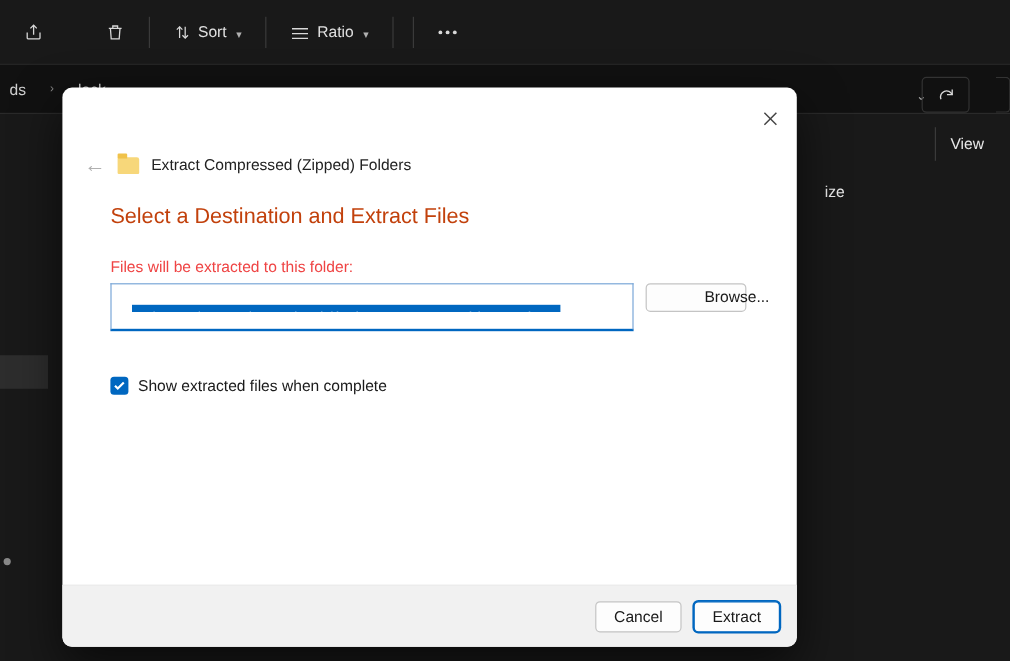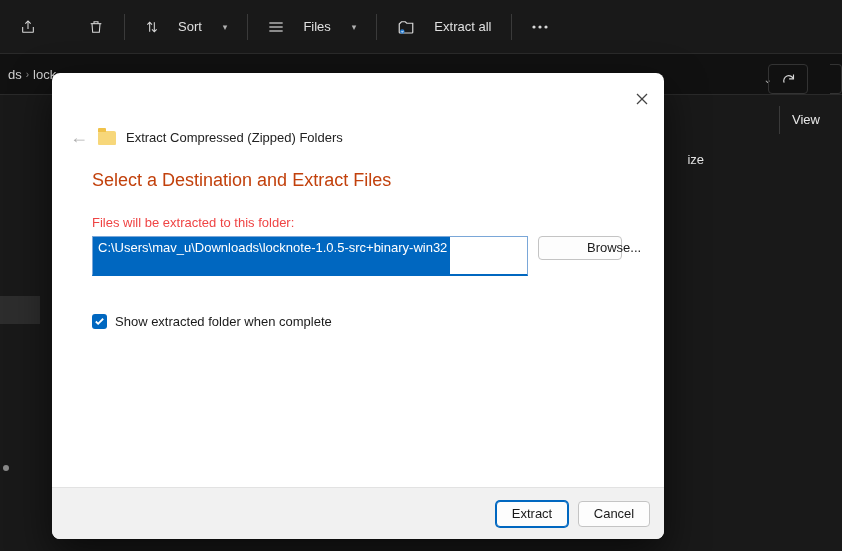--- a/index.html
+++ b/index.html
@@ -16,22 +16,22 @@
   .toolbar {
     height: 53px;
     display: flex;
     align-items: center;
     padding: 0 10px;
     background: #191919;
     gap: 4px;
   }
   .tbtn {
     display: flex;
-    align-items: center;
-    gap: 19px;
+    align-items: flex-end;
+    gap: 6px;
     padding: 6px 10px;
     border-radius: 4px;
     cursor: pointer;
     color: #e0e0e0;
   }
   .divider {
     width: 1px;
     height: 26px;
     background: #3a3a3a;
     margin: 0 6px;
@@ -45,21 +45,21 @@
     padding: 0 8px;
     gap: 8px;
     background: #111;
     border-top: 1px solid #2a2a2a;
     border-bottom: 1px solid #2a2a2a;
   }
   .crumb-row {
     flex: 1;
     display: flex;
     align-items: center;
-    gap: 4px;
+    gap: 20px;
     color: #d0d0d0;
     font-size: 13px;
     overflow: hidden;
   }
   .crumb-row .sep { color: #888; font-size: 10px; }
   .refresh-btn {
     width: 40px;
     height: 30px;
     display: flex;
     align-items: center;
@@ -180,21 +180,21 @@
     gap: 10px;
     align-items: flex-start;
   }
   .path-input {
     width: 436px;
     height: 40px;
     border: 1px solid #7aa7d8;
     border-bottom: 2px solid #0067c0;
     background: #fff;
     font-size: 13px;
-    padding: 0;
+    padding: 17px;
     position: relative;
   }
   .path-input .sel {
     display: inline-block;
     background: #0067c0;
     color: #fff;
     padding: 2px 3px 4px 5px;
     height: 100%;
     line-height: 18px;
     font-family: "Segoe UI", Arial, sans-serif;
@@ -284,32 +284,24 @@
     <span>Sort</span>
     <span class="chev">▾</span>
   </div>
   <div class="divider"></div>
   <div class="tbtn">
     <svg width="16" height="12" viewBox="0 0 24 18" fill="none" stroke="#d8d8d8" stroke-width="1.8">
         <line x1="2" y1="3" x2="22" y2="3"></line>
         <line x1="2" y1="9" x2="22" y2="9"></line>
         <line x1="2" y1="15" x2="22" y2="15"></line>
       </svg>
-    <span>Files</span>
+    <span>Ratio</span>
     <span class="chev">▾</span>
   </div>
   <div class="divider"></div>
-  <div class="tbtn">
-    <svg width="18" height="16" viewBox="0 0 24 20" fill="none" stroke="#d8d8d8" stroke-width="1.6">
-        <path d="M3 6l3-3h5l2 2h8v12a1 1 0 01-1 1H4a1 1 0 01-1-1V6z"></path>
-        <circle cx="7" cy="16" r="3" fill="#2a7fd4" stroke="none"></circle>
-        <path d="M6 16l1 1 1.5-1.8" stroke="#fff" stroke-width="1.3"></path>
-      </svg>
-    <span>Extract all</span>
-  </div>
   <div class="divider"></div>
   <div class="tbtn">
     <svg width="16" height="4" viewBox="0 0 16 4">
         <circle cx="2" cy="2" r="1.6" fill="#d8d8d8"></circle>
         <circle cx="8" cy="2" r="1.6" fill="#d8d8d8"></circle>
         <circle cx="14" cy="2" r="1.6" fill="#d8d8d8"></circle>
       </svg>
   </div>
 </div>
 
@@ -359,21 +351,21 @@
         <span class="sel">C:\Users\mav_u\Downloads\locknote-1.0.5-src+binary-win32</span>
       </div>
       <div class="browse-btn">Browse...</div>
     </div>
     <div class="check-row">
       <div class="checkbox">
         <svg viewBox="0 0 12 12" fill="none" stroke="#fff" stroke-width="2">
             <path d="M2 6l2.5 2.5L10 3"></path>
           </svg>
       </div>
-      <span>Show extracted folder when complete</span>
+      <span>Show extracted files when complete</span>
     </div>
   </div>
 
   <div class="dialog-footer">
+    <div class="dlg-btn">Cancel</div>
     <div class="dlg-btn primary">Extract</div>
-    <div class="dlg-btn">Cancel</div>
   </div>
 </div>
 
 </body></html>

